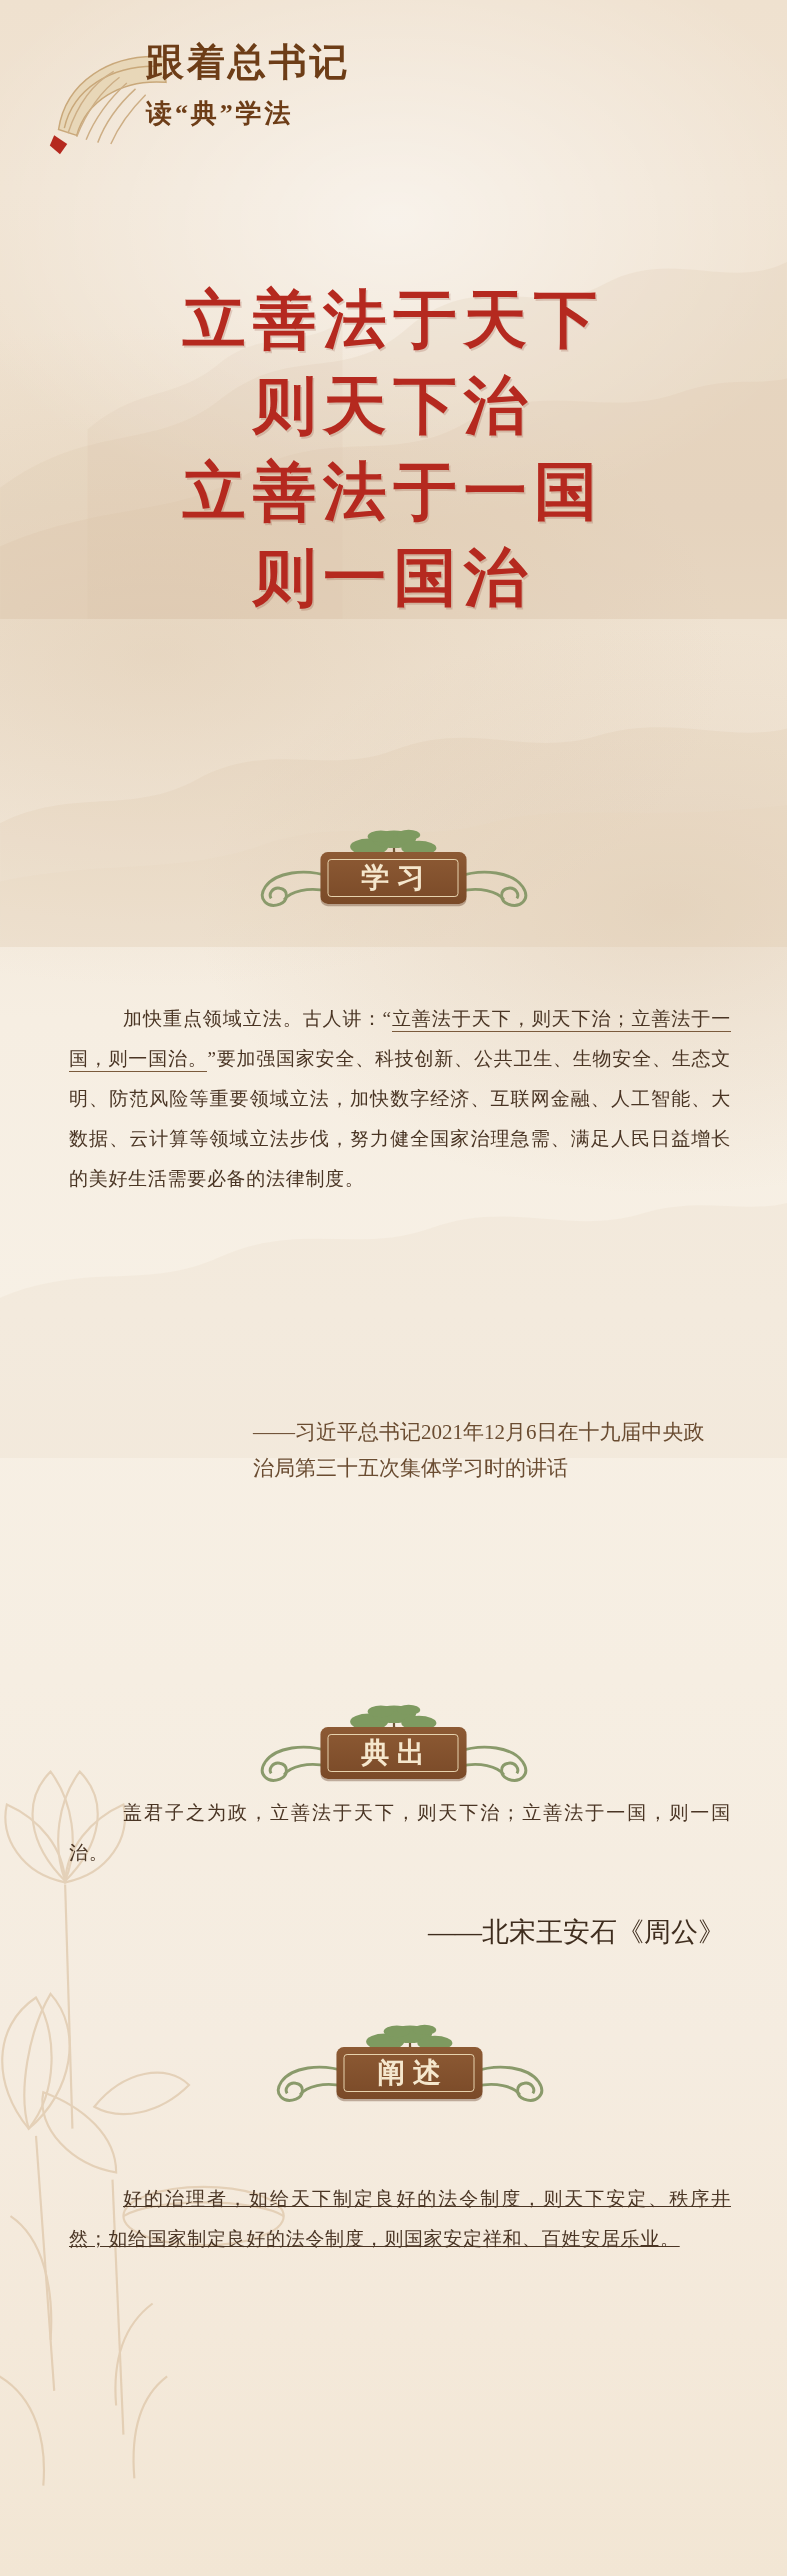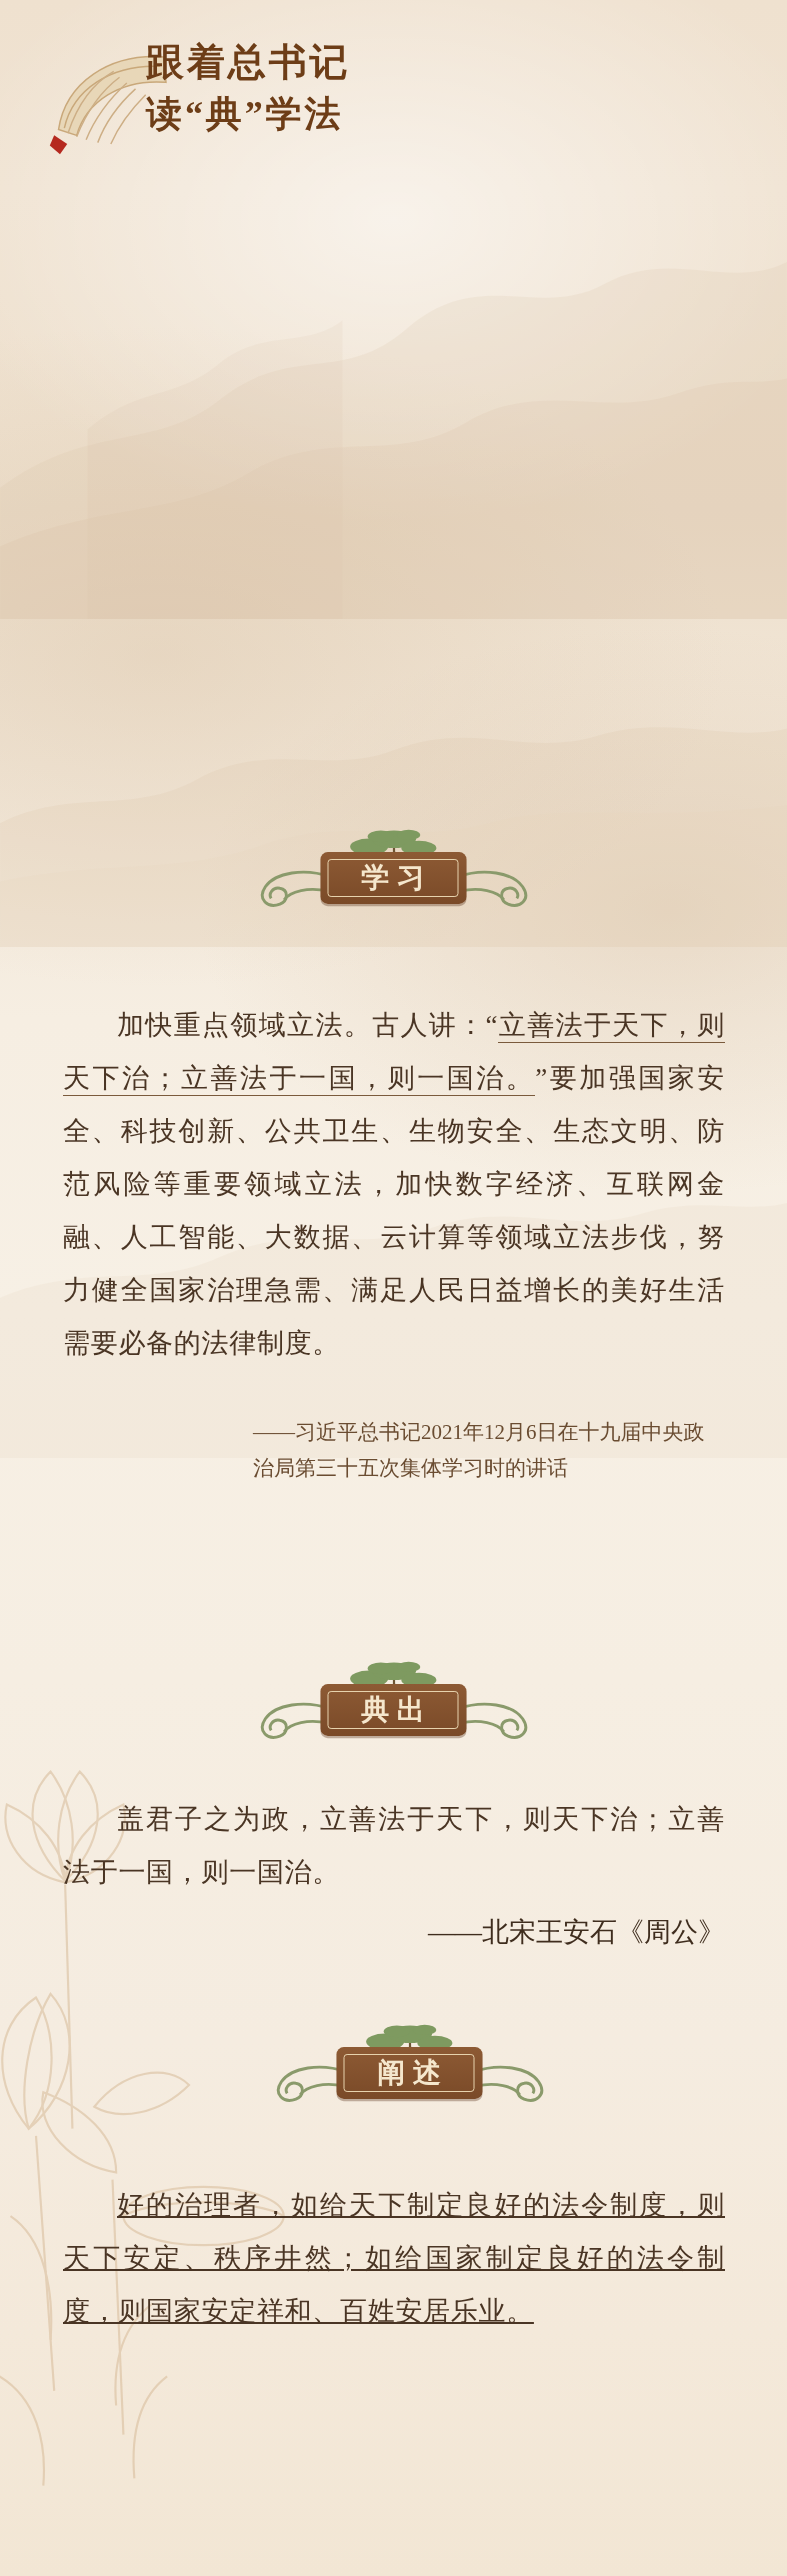--- a/index.html
+++ b/index.html
@@ -64,21 +64,21 @@
     font-weight: bold;
     letter-spacing: 2.9px;
   }
   .header-line1 {
     font-size: 38px;
     line-height: 48px;
     white-space: nowrap;
     text-align: center;
   }
   .header-line2 {
-    font-size: 36px;
+    font-size: 26px;
     line-height: 48px;
     white-space: nowrap;
     margin-top: 4.4px;
   }
 
   
   .poem {
     position: absolute;
     top: 277px;
     left: 0;
@@ -163,25 +163,25 @@
     right: 13px;
     top: 38px;
     width: 87px;
     height: 51px;
     transform: scaleX(-1);
   }
 
   
   .body-block {
     position: absolute;
-    left: 63px;
+    left: 69px;
     width: 662px;
     color: #4a3524;
-    font-size: 27px;
-    line-height: 53px;
+    font-size: 19px;
+    line-height: 40px;
     letter-spacing: 0.7px;
     text-align: justify;
   }
   .body-block p {
     margin: 0;
     text-indent: 54px;
   }
   .quoted {
     border-bottom: 1.5px solid #7a5a3c;
     padding-bottom: 1.5px;
@@ -271,20 +271,26 @@
           <path d="M14,128 l18,12 -10,14 -14,-12 z" fill="#b5291f"></path>
         </g>
       </svg>
     </div>
     <div class="header-title">
       <div class="header-line1">跟着总书记</div>
       <div class="header-line2">读“典”学法</div>
     </div>
   </div>
 
+  <div class="poem">
+    <div class="poem-line">立善法于天下</div>
+    <div class="poem-line">则天下治</div>
+    <div class="poem-line">立善法于一国</div>
+    <div class="poem-line">则一国治</div>
+  </div>
 
   <div class="section-label" style="position:absolute;top:824px;left:0;">
     <div class="plaque-wrap">
       <div class="plaque-cloud-l">
         <svg width="87" height="51" viewBox="0 0 120 70">
           <g fill="none" stroke="#8a9a6b" stroke-width="4">
             <path d="M115,20 C80,8 40,14 26,34 C14,52 30,64 46,58 C58,53 58,38 46,36 C36,34 30,44 34,50"></path>
             <path d="M112,40 C86,34 60,40 52,52"></path>
           </g>
         </svg>
@@ -319,21 +325,21 @@
   </div>
 
   <div class="body-block" style="top:999px;">
     <p>
       <span>加快重点领域立法。古人讲：“</span><span class="quoted">立善法于天下，则天下治；立善法于一国，则一国治。</span><span>”要加强国家安全、科技创新、公共卫生、生物安全、生态文明、防范风险等重要领域立法，加快数字经济、互联网金融、人工智能、大数据、云计算等领域立法步伐，努力健全国家治理急需、满足人民日益增长的美好生活需要必备的法律制度。</span>
     </p>
   </div>
 
   <div class="source" style="top:1414px;">——习近平总书记2021年12月6日在十九届中央政治局第三十五次集体学习时的讲话</div>
 
-  <div class="section-label" style="position:absolute;top:1656px;left:0;">
+  <div class="section-label" style="position:absolute;top:1699px;left:0;">
     <div class="plaque-wrap">
       <div class="plaque-cloud-l">
         <svg width="87" height="51" viewBox="0 0 120 70">
           <g fill="none" stroke="#8a9a6b" stroke-width="4">
             <path d="M115,20 C80,8 40,14 26,34 C14,52 30,64 46,58 C58,53 58,38 46,36 C36,34 30,44 34,50"></path>
             <path d="M112,40 C86,34 60,40 52,52"></path>
           </g>
         </svg>
       </div>
       <div class="plaque-cloud-r">

